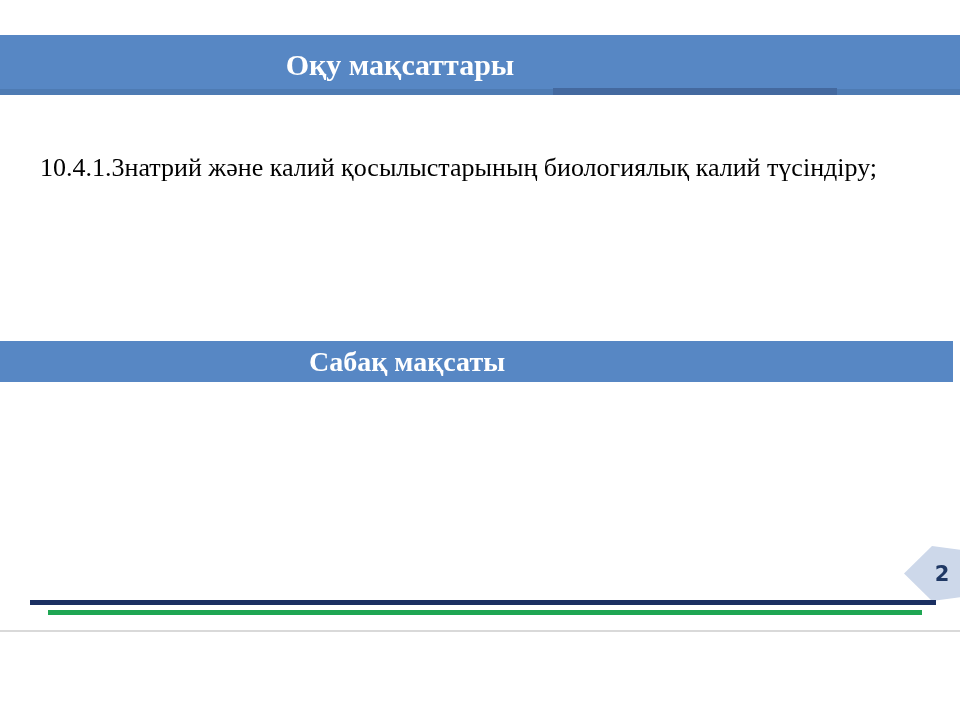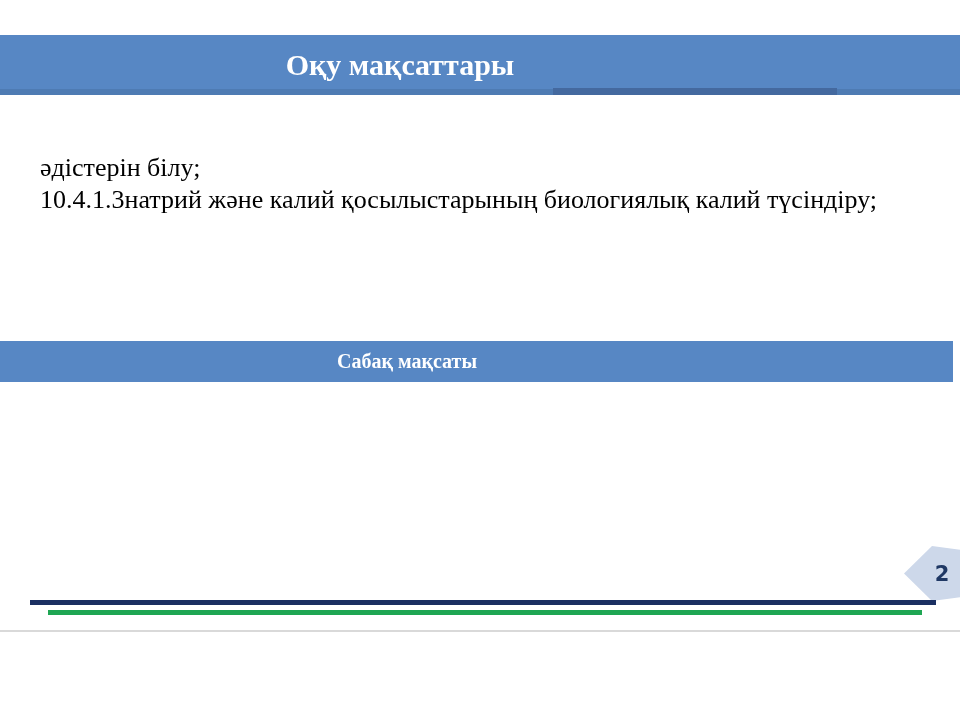--- a/index.html
+++ b/index.html
@@ -23,21 +23,21 @@
   .title-bar-2{top:341px;width:953px;height:41px;}
   .bar-accent{
     position:absolute;top:88px;left:553px;width:284px;height:7px;
     background:var(--bar_blue_accent,#44699f);
   }
   .bar-title{
     position:absolute;top:0;left:0;text-align:center;
     color:var(--title_text,#ffffff);font-weight:bold;white-space:nowrap;
   }
   .title-bar-1 .bar-title{width:800px;line-height:60px;font-size:30px;}
-  .title-bar-2 .bar-title{width:814px;line-height:41px;font-size:20px;}
+  .title-bar-2 .bar-title{width:814px;line-height:41px;font-size:28px;}
   
   .text-block{
     position:absolute;
     color:var(--body_text,#000000);
     font-size:26px;line-height:32px;
   }
   .objectives-block{top:152px;left:40px;}
   .goals-block{top:382px;left:36px;}
   .text-line{white-space:nowrap;}
   
@@ -63,21 +63,20 @@
 <body>
 
 <div class="slide">
 
   <div class="title-bar title-bar-1">
     <div class="bar-title">Оқу мақсаттары</div>
   </div>
   <div class="bar-accent"></div>
 
   <div class="text-block objectives-block">
-    <div class="text-line">әдістерін білу;</div>
     <div class="text-line">10.4.1.3натрий және калий қосылыстарының биологиялық калий түсіндіру;</div>
   </div>
 
   <div class="title-bar title-bar-2">
     <div class="bar-title">Сабақ мақсаты</div>
   </div>
 
 
   <div class="page-badge">
     <div class="num">2</div>

